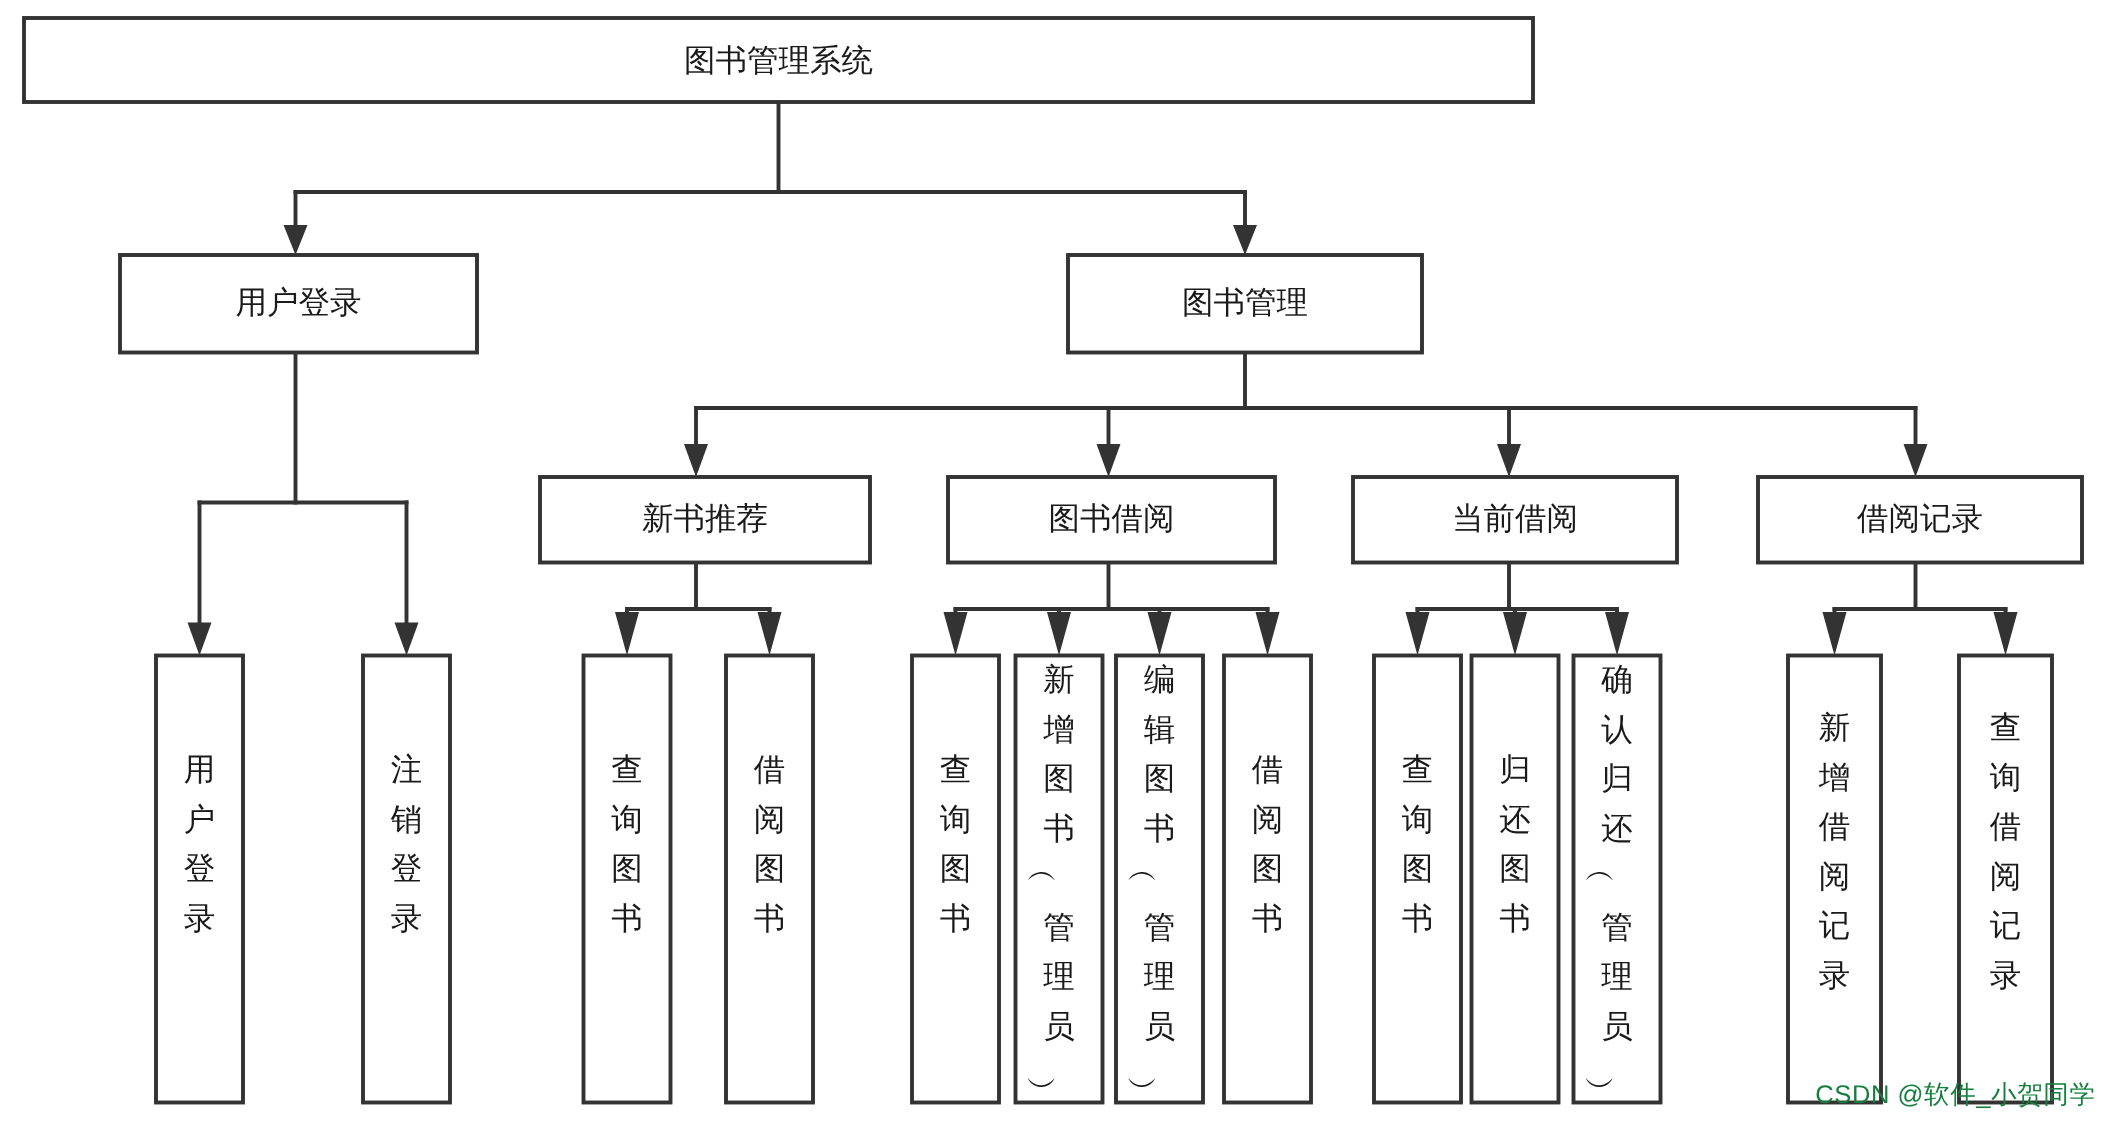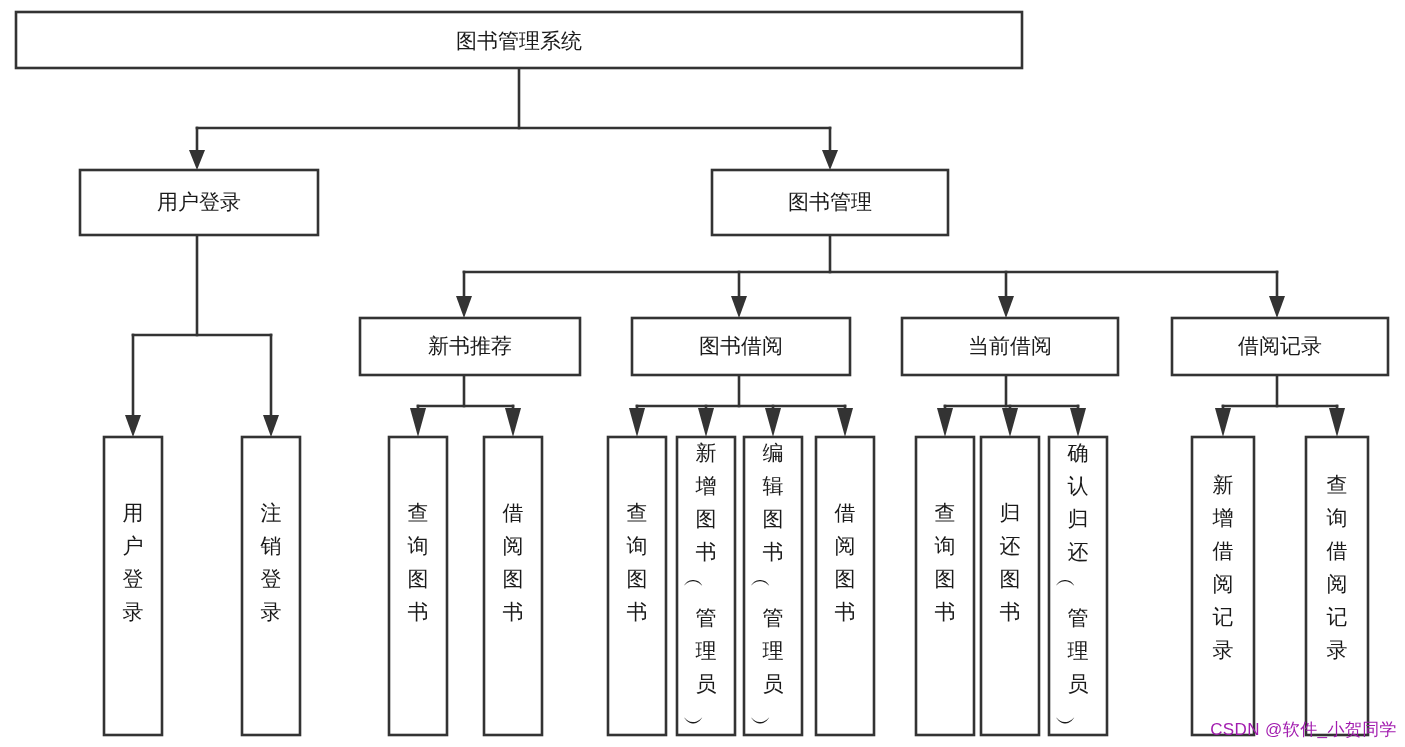--- a/index.html
+++ b/index.html
@@ -53,21 +53,21 @@
     font-size: 21px;
     fill: #1a1a1a;
     text-anchor: middle;
   }
   .watermark {
     position: absolute;
     right: 8px;
     bottom: 6px;
     font-family: "Liberation Sans", "DejaVu Sans", sans-serif;
     font-size: 17px;
-    color: #a21caf;
+    color: #15803d;
     white-space: nowrap;
     letter-spacing: 0.4px;
   }
 </style>
 </head>
 <body>
 
 <div id="diagram-root">
 
   <svg class="canvas" viewBox="0 0 1405 747" xmlns="http://www.w3.org/2000/svg">

